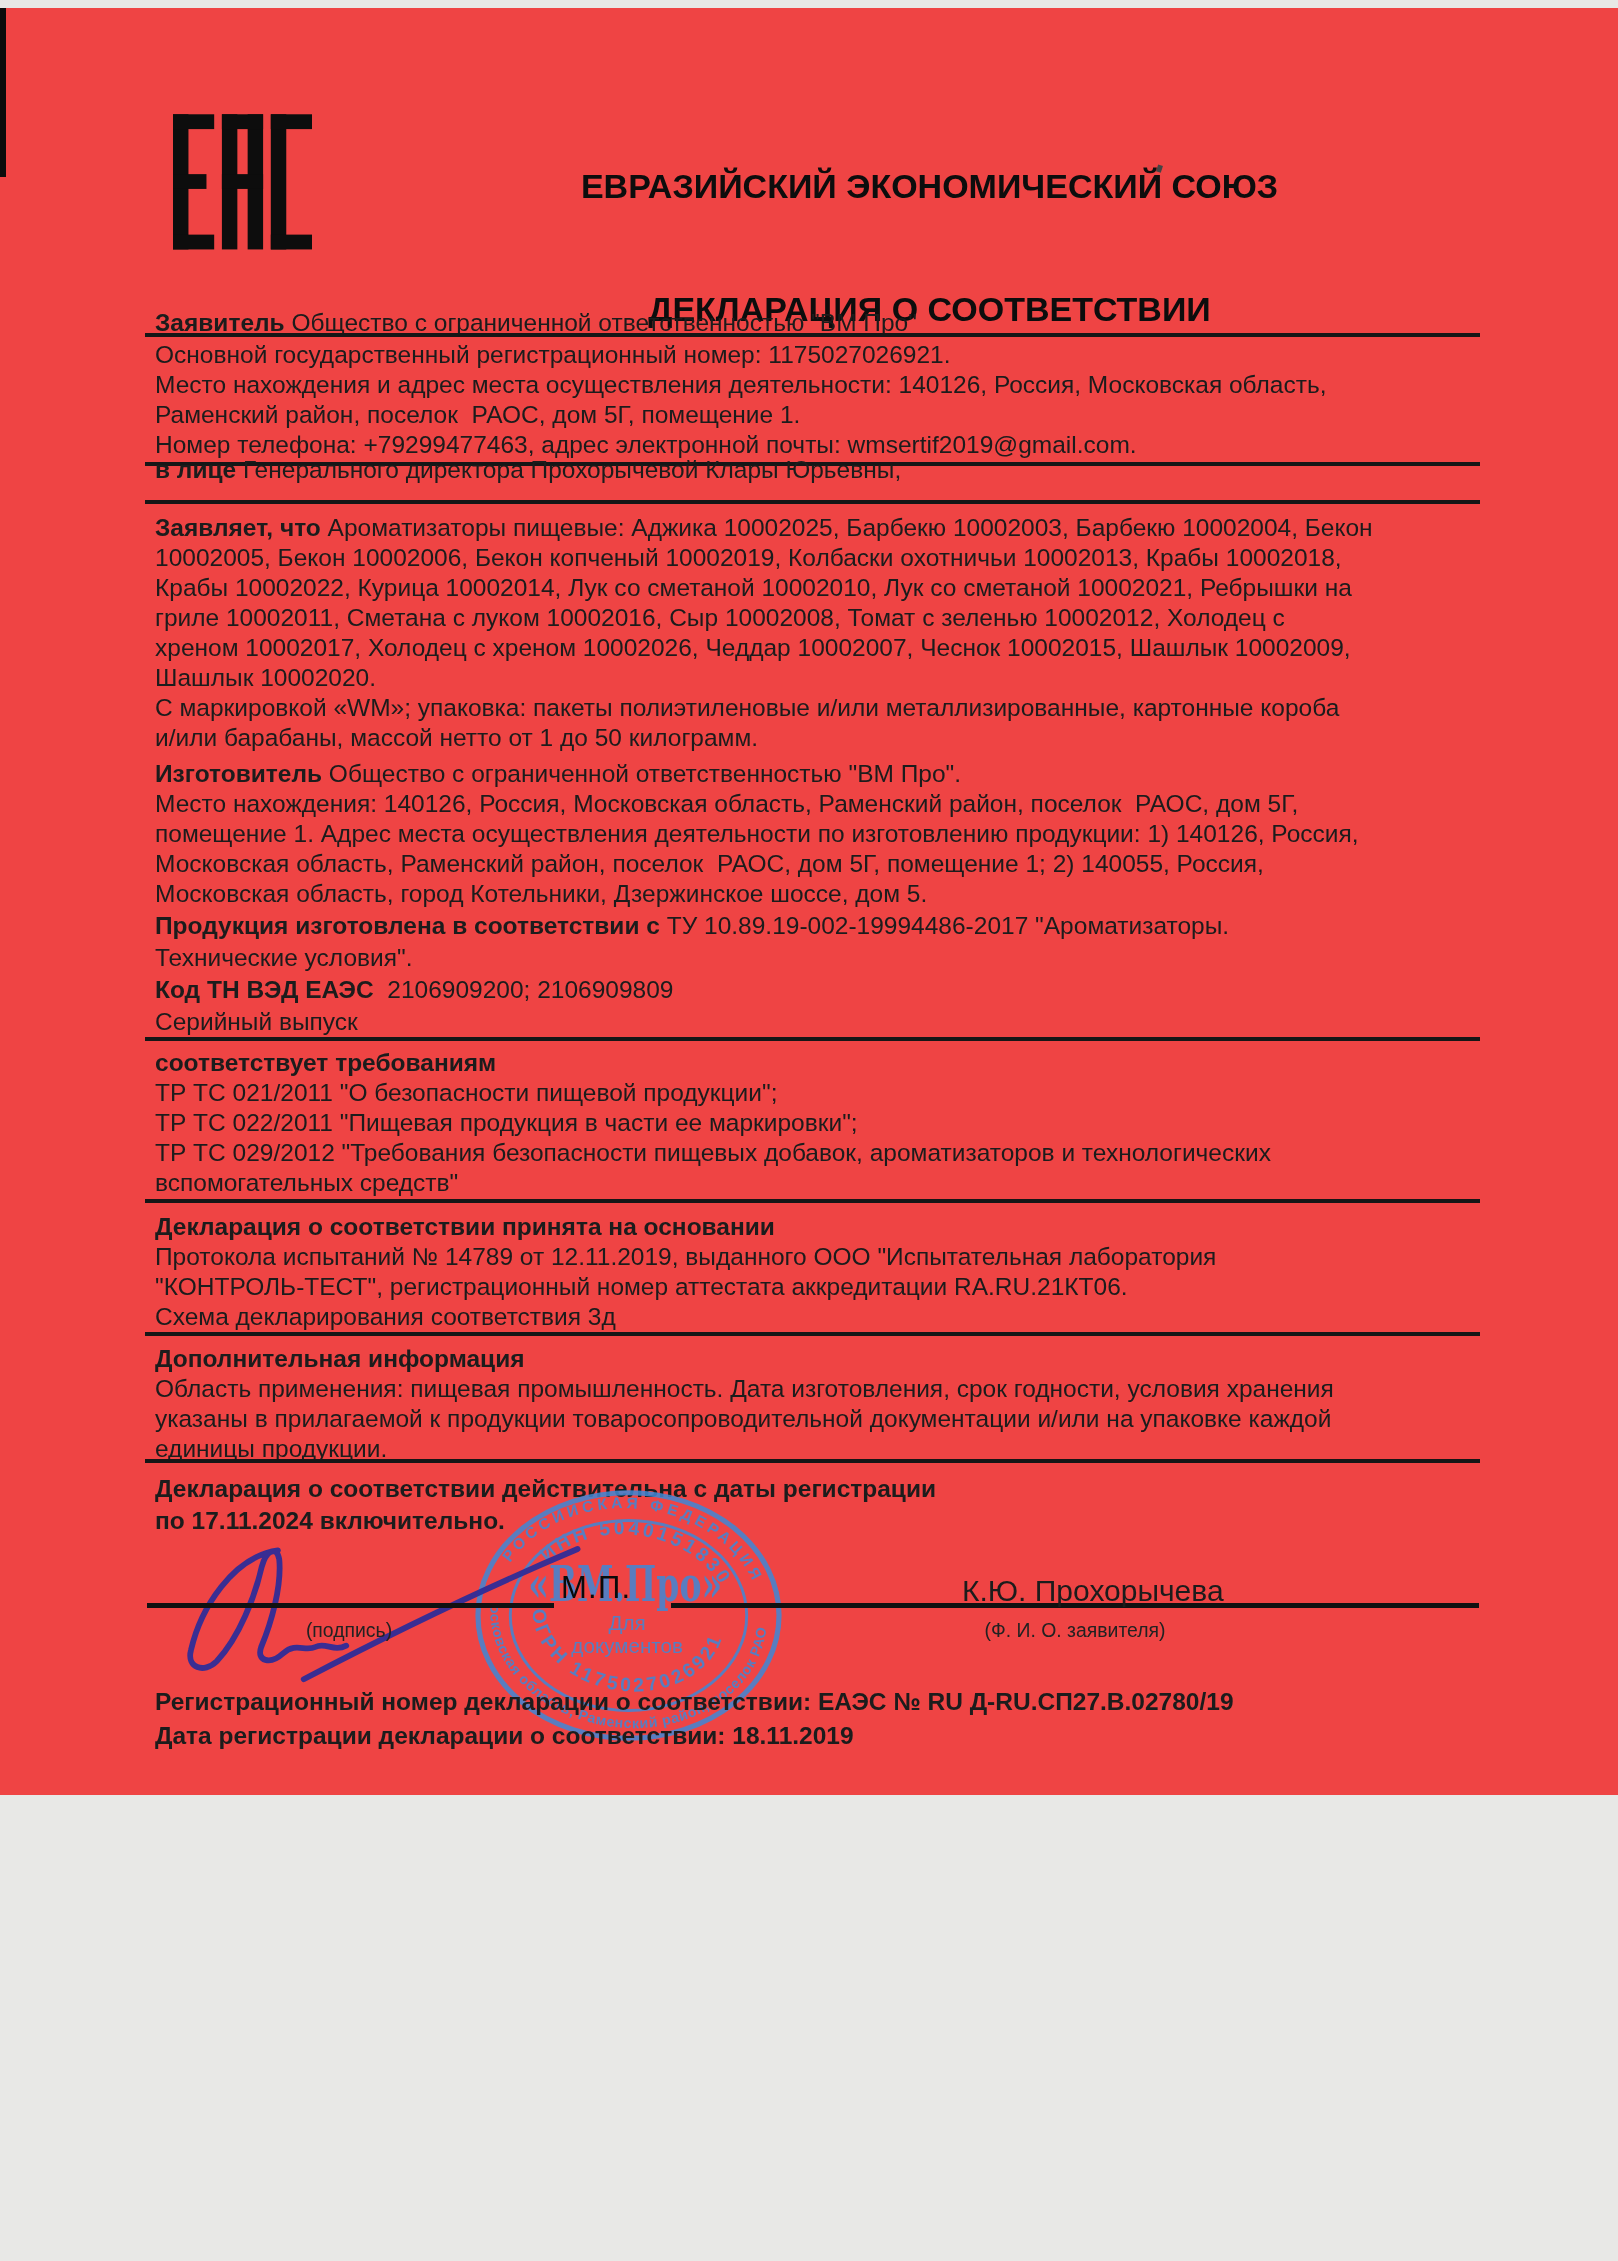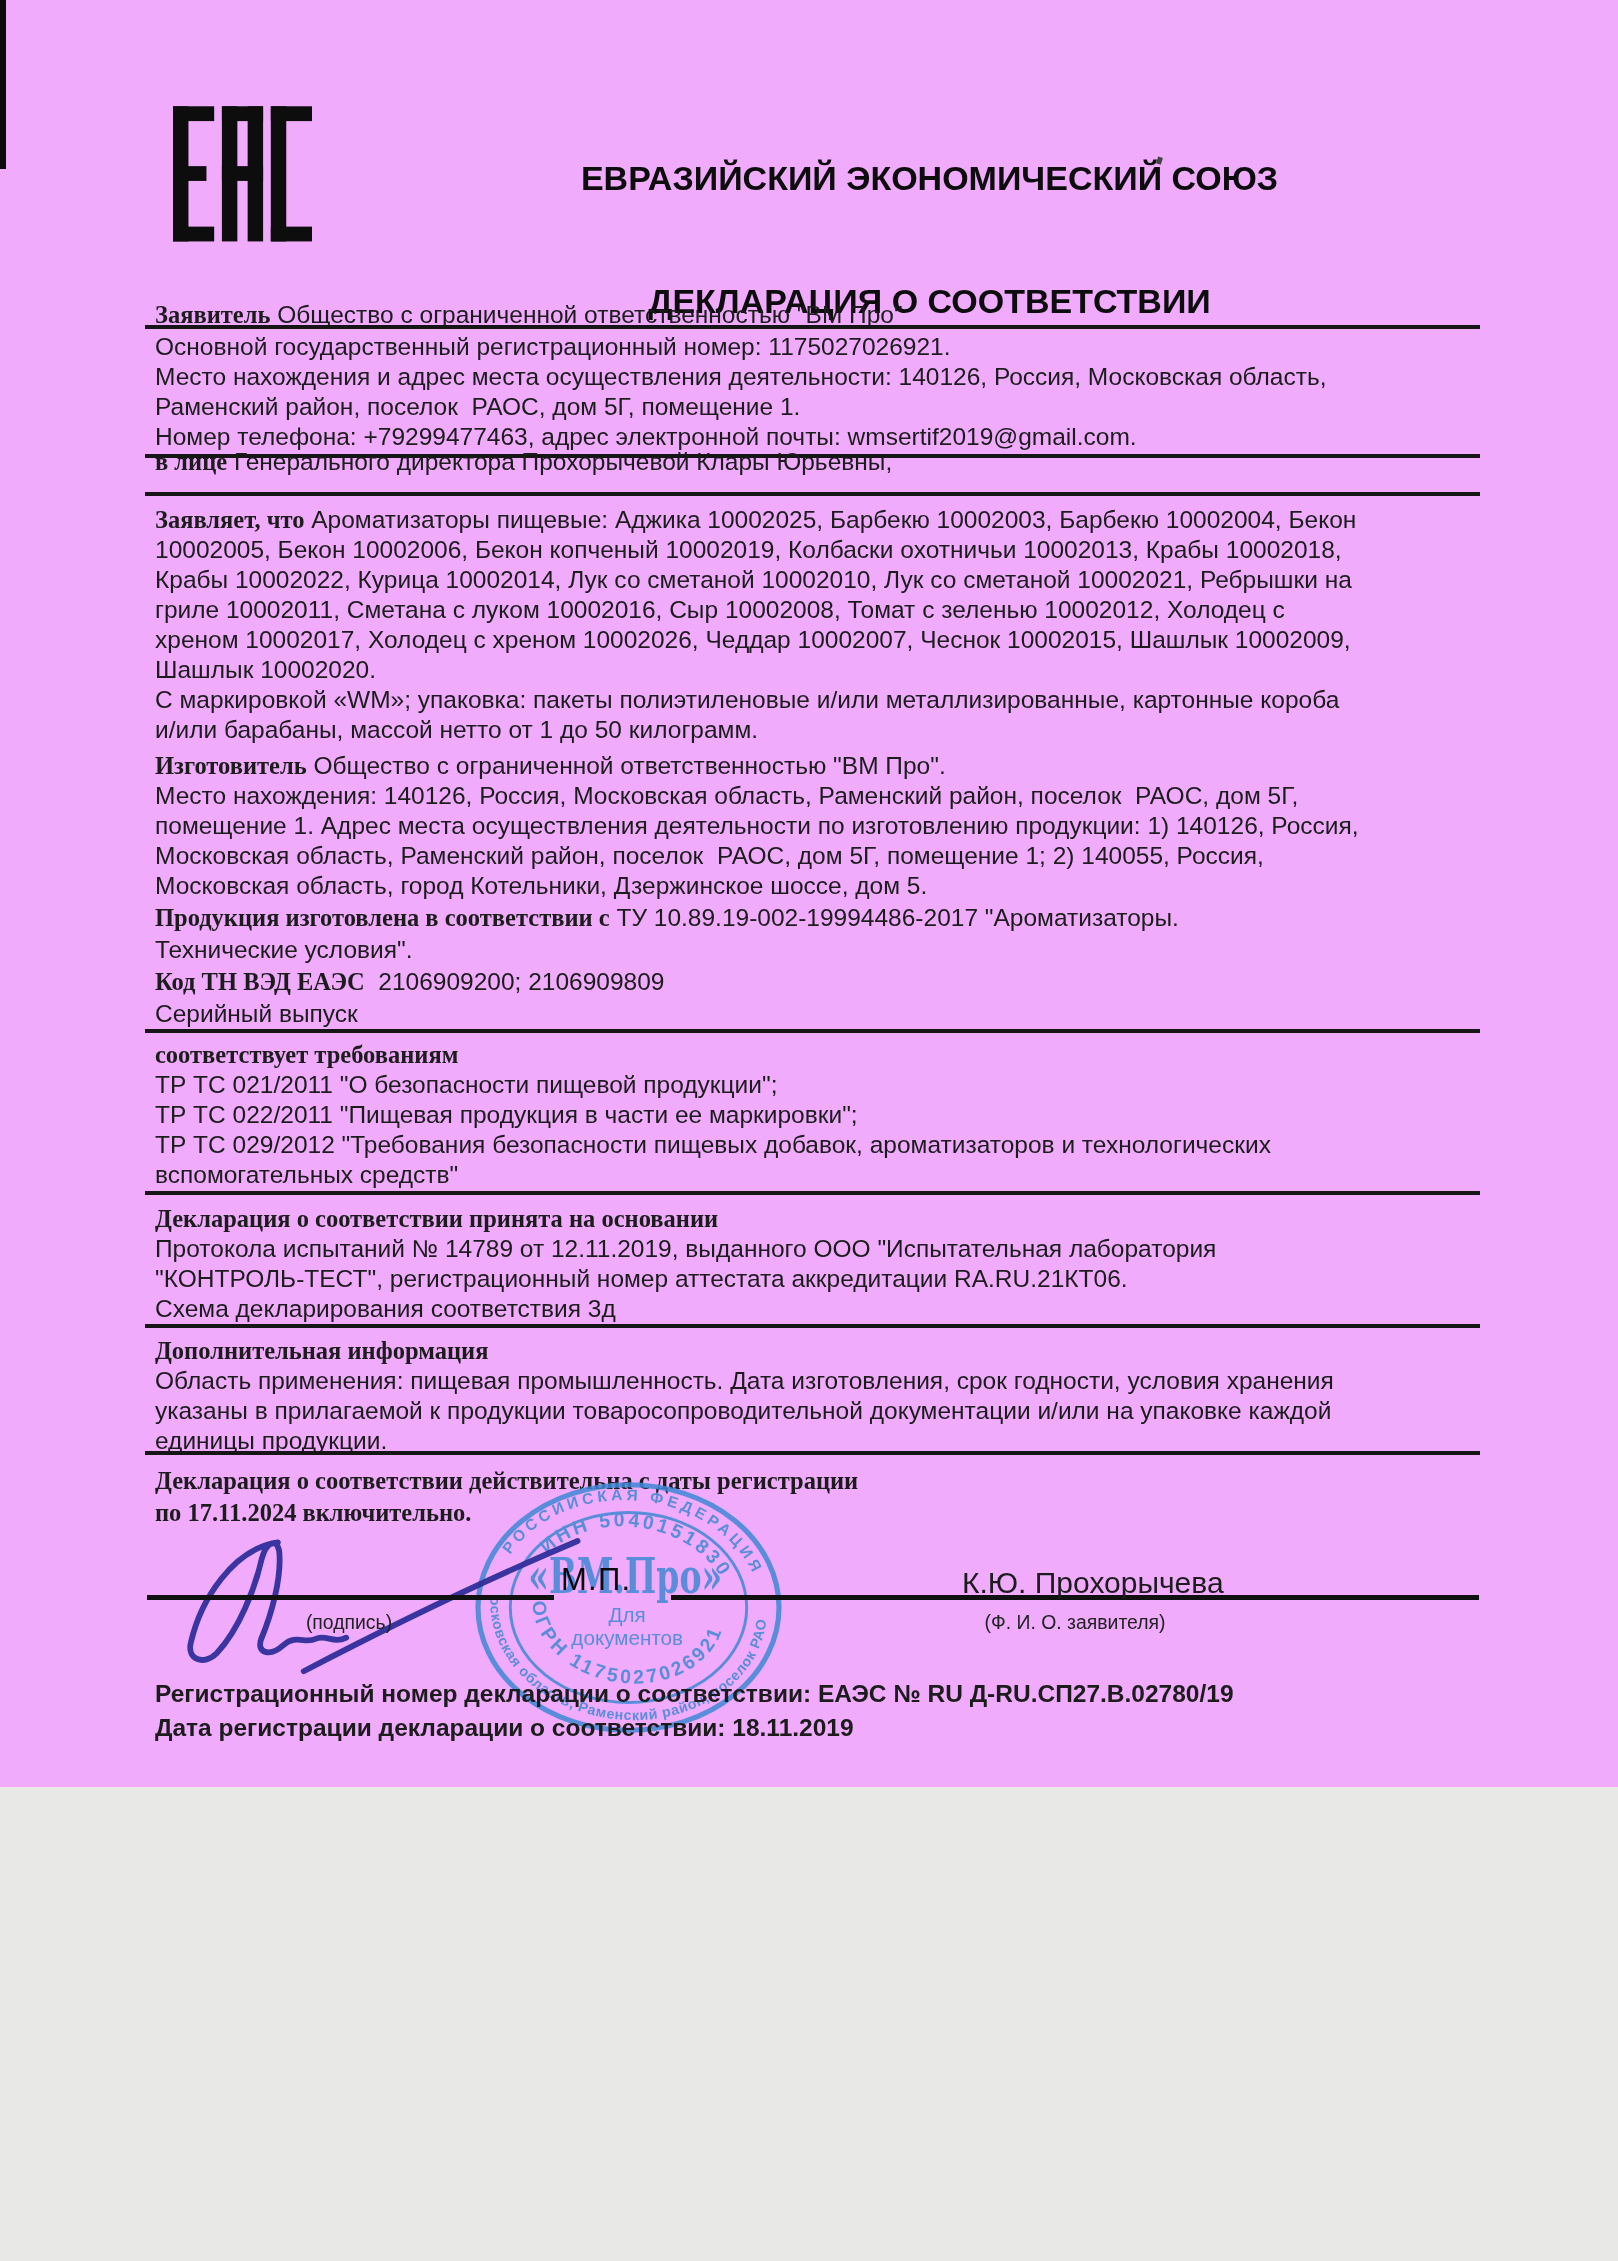--- a/index.html
+++ b/index.html
@@ -1,22 +1,22 @@
 <!DOCTYPE html>
 <html lang="ru" style="font-size:10.3px"><head>
 <meta charset="utf-8">
 <style>
   html,body{margin:0;padding:0;background:#e8e8e6;}
   .page{
-    position:relative;width:1618px;height:1787px;margin:0 auto;
-    background:#f0abfc;color:#1c1c1c;overflow:hidden;
+    position:relative;width:1618px;height:1787px;margin:8px auto;
+    background:#ef4444;color:#1c1c1c;overflow:hidden;
     font-family:"Liberation Sans",sans-serif;
   }
   .line{white-space:pre;font-size:24.5px;line-height:30px;}
-  .b{font-weight:bold;font-family:Liberation Serif, serif;}
+  .b{font-weight:bold;}
   .hr{position:absolute;left:145px;width:1335px;height:3.9px;background:#161616;}
   .title{
     position:absolute;left:510px;top:76px;width:839px;text-align:center;
     font-weight:bold;font-size:34px;line-height:41px;white-space:pre;color:#0d0d0d;
   }
   .body-block{position:absolute;left:155px;}
   .lh50 .line{line-height:32px;}
   .caption{position:absolute;font-size:19.4px;color:#222;text-align:center;white-space:pre;}
   .sigline{position:absolute;top:1595px;height:4.5px;background:#111;}
   .mp{position:absolute;left:561px;top:1562px;font-size:31px;font-weight:normal;letter-spacing:1.3px;color:#0a0a0a;}

